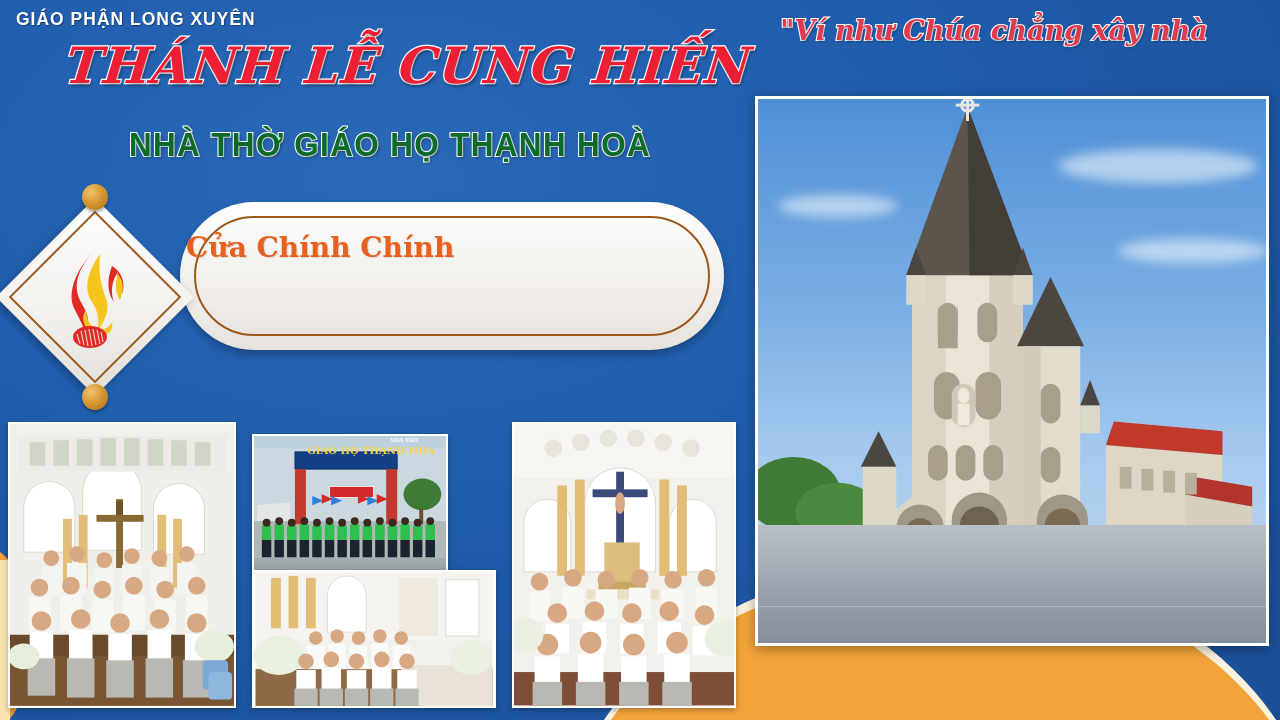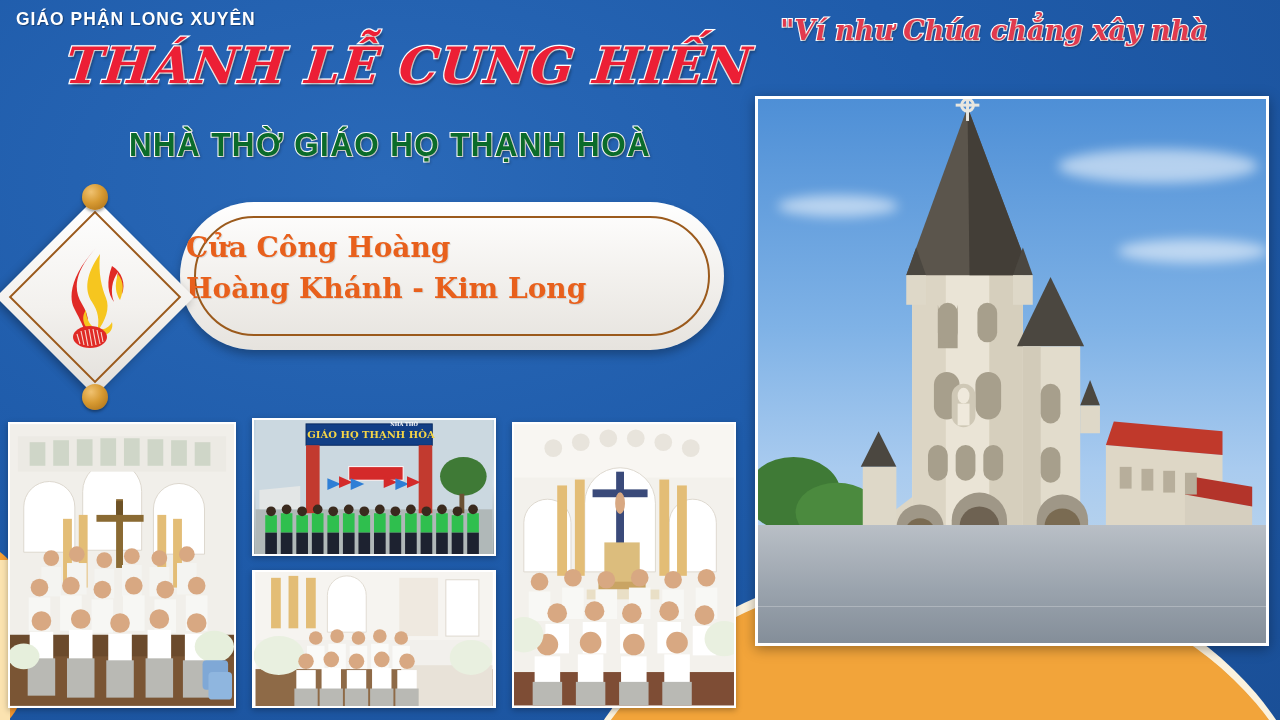--- a/index.html
+++ b/index.html
@@ -273,21 +273,21 @@
     box-shadow: 0 2px 6px rgba(0,0,0,.3);
     overflow: hidden;
   }
   .pframe .inner {
     position: relative;
     width: 100%;
     height: 100%;
     overflow: hidden;
   }
   .ph-a { left: 2px;   top: 4px;   width: 228px; height: 286px; }
-  .ph-b { left: 246px; top: 0;   width: 244px; height: 138px; }
+  .ph-b { left: 246px; top: 16px;   width: 196px; height: 138px; }
   .ph-c { left: 246px; top: 152px; width: 244px; height: 138px; }
   .ph-d { left: 506px; top: 4px;   width: 224px; height: 286px; }
 
   
   .interior {
     position: absolute; inset: 0;
     background:
       linear-gradient(180deg,#f4f3f0 0%,#ece9e4 40%,#d9d4cc 62%,#7a5c42 100%);
   }
 
@@ -320,22 +320,21 @@
   <div class="sub-title">NHÀ THỜ GIÁO HỌ THẠNH HOÀ</div>
 
   <div class="quote">
     <div>"Ví như Chúa chẳng xây nhà</div>
   </div>
   <div class="quote-ref">(Tv 127)</div>
 
   <div class="plaque-wrap">
     <div class="plaque"></div>
     <div class="plaque-text">
-      <div>Cửa Công Hoàng</div>
-      <div>Hoàng Khánh - Kim Long</div>
+      <div>Cửa Chính Chính</div>
     </div>
   </div>
 
   <div class="diamond-box">
     <div class="diamond"></div>
     <div class="sphere top"></div>
     <div class="sphere bottom"></div>
     <svg class="flame-svg" viewBox="0 0 78 108">
       <path d="M40 4 C20 26 16 44 26 60 C32 70 34 78 30 90 C26 79 22 72 18 64 C12 52 16 30 40 4 Z" fill="#e02a26"></path>
       <path d="M44 10 C30 30 28 46 36 58 C42 67 44 76 41 88 C50 76 54 64 50 54 C46 44 42 30 44 10 Z" fill="#f6c61f"></path>

